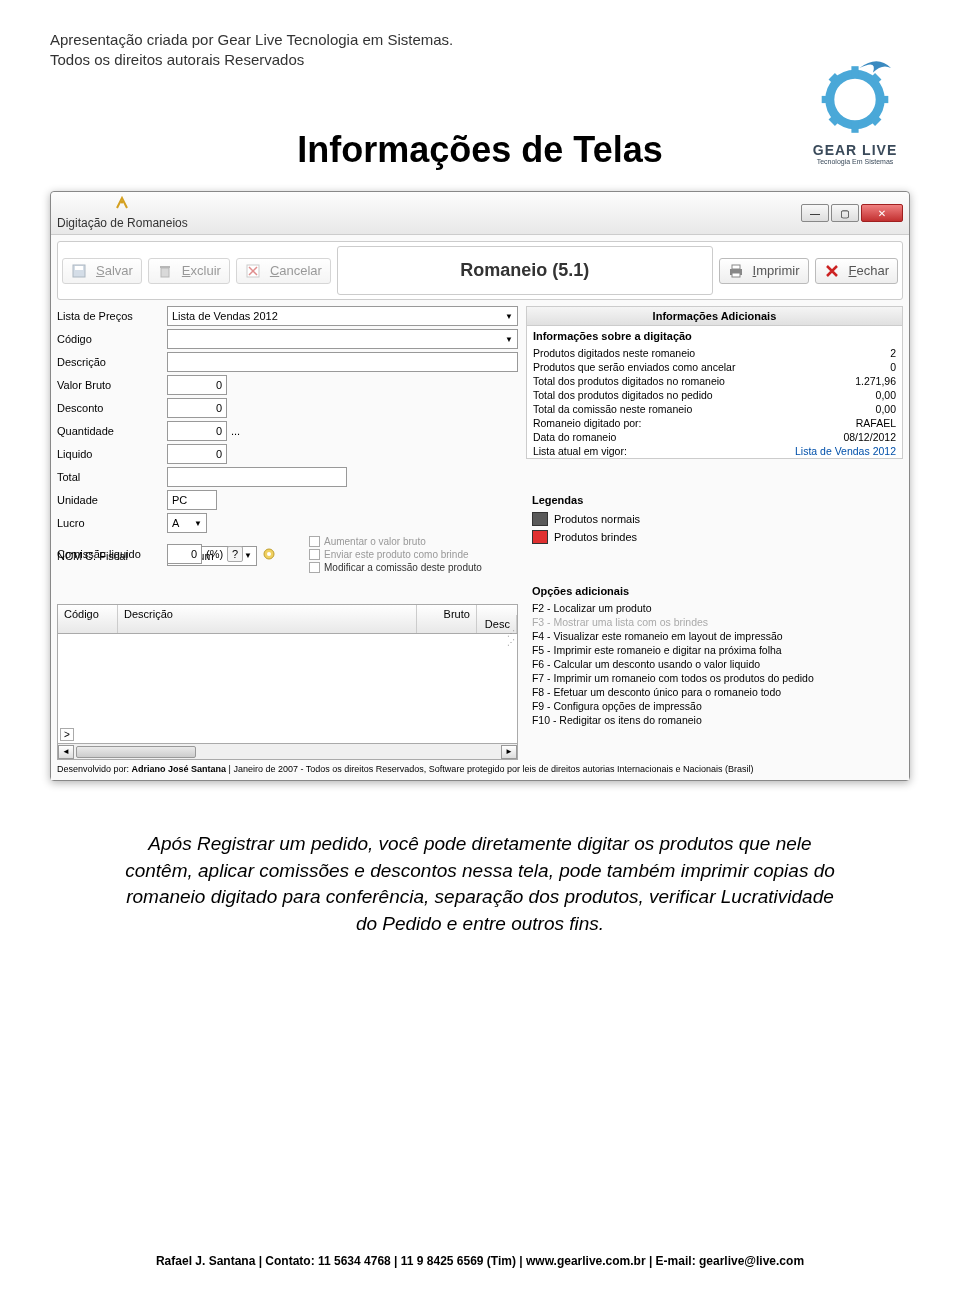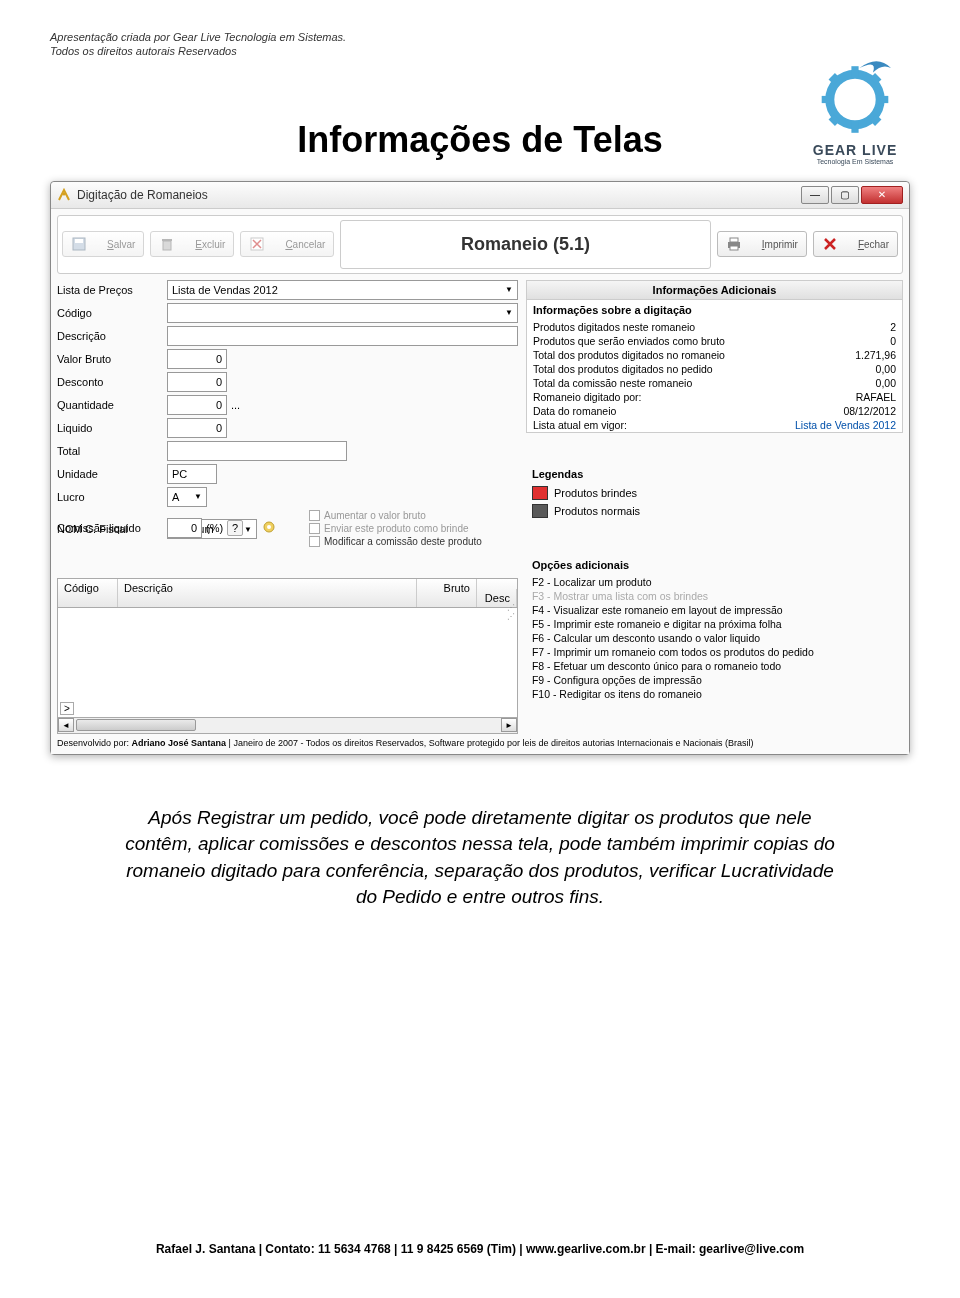--- a/index.html
+++ b/index.html
@@ -1,33 +1,33 @@
 <!DOCTYPE html>
 <html><head>
   <meta charset="utf-8">
   <style>
     * { margin: 0; padding: 0; box-sizing: border-box; }
     body { font-family: Tahoma, Arial, sans-serif; font-size: 11px; background: #fff; width: 960px; margin: 0 auto; position: relative; }
     .page { padding: 30px 50px; min-height: 1298px; position: relative; }
-    .header-small { font-size: 11px; color: #333; line-height: 1.3; font-style: italic; }
+    .header-small { font-size: 15px; color: #333; line-height: 1.3; }
     .logo-area { position: absolute; top: 50px; right: 60px; text-align: center; }
     .gear-svg { width: 90px; height: 90px; }
     .logo-text { font-weight: bold; font-size: 14px; color: #3a4a5a; letter-spacing: 1px; }
     .logo-sub { font-size: 7px; color: #3a4a5a; }
     .page-title { font-size: 36px; font-weight: bold; text-align: center; margin: 60px 0 20px; }
     .window { border: 1px solid #888; border-radius: 4px; background: #f0f0f0; box-shadow: 0 2px 8px rgba(0,0,0,0.3); }
     .titlebar { display: flex; align-items: center; justify-content: space-between; background: linear-gradient(#fdfdfd, #e8e8e8); border-bottom: 1px solid #ccc; padding: 4px 6px; border-radius: 4px 4px 0 0; }
-    .titlebar-left { display: flex; align-items: center; gap: 6px; }
+    .titlebar-left { display: flex; align-items: center; gap: 6px; flex-direction: column; }
     .titlebar-title { font-size: 12px; color: #333; }
     .win-controls { display: flex; gap: 2px; }
     .win-btn { width: 28px; height: 18px; border: 1px solid #888; border-radius: 2px; display: flex; align-items: center; justify-content: center; font-size: 10px; background: linear-gradient(#f8f8f8,#ddd); }
     .win-close { background: linear-gradient(#f08080,#c23030); color: #fff; border-color: #a02020; width: 42px; }
     .window-body { background: #fafafa; padding: 6px; }
     .toolbar { display: flex; align-items: center; gap: 6px; border: 1px solid #ccc; border-radius: 3px; background: #fff; padding: 4px; margin-bottom: 6px; }
-    .tool-btn { display: flex; align-items: center; gap: 20px; border: 1px solid #bbb; border-radius: 3px; padding: 4px 8px; background: linear-gradient(#fff,#eee); font-size: 10px; color: #555; }
+    .tool-btn { display: flex; align-items: center; gap: 9px; border: 1px solid #bbb; border-radius: 3px; padding: 4px 8px; background: linear-gradient(#fff,#eee); font-size: 13px; color: #555; }
     .tool-btn.disabled { opacity: 0.6; }
     .tool-icon { width: 16px; height: 16px; display: inline-flex; align-items: center; justify-content: center; }
     .romaneio-title { flex: 1; text-align: center; font-size: 18px; font-weight: bold; color: #333; border: 1px solid #ccc; border-radius: 3px; padding: 13px; background: #fff; }
     .content-cols { display: flex; gap: 8px; }
     .col-left { width: 55%; }
     .col-right { width: 45%; }
     .form-row { display: flex; align-items: center; margin-bottom: 3px; }
     .form-label { width: 110px; font-size: 11px; }
     .form-input { border: 1px solid #999; background: #fff; padding: 2px 4px; font-size: 11px; height: 20px; }
     .form-input.num { width: 60px; text-align: right; }
@@ -53,21 +53,21 @@
     .th.bruto { width: 60px; text-align: right; }
     .th.descn { width: 40px; text-align: right; margin-top: 10px; }
     .scroll-handle { position: absolute; right: 2px; top: 24px; font-size: 8px; color: #888; }
     .hscroll { border: 1px solid #aaa; border-top: none; height: 16px; background: #f0f0f0; display: flex; align-items: center; }
     .hscroll .arrow-btn { width: 16px; height: 14px; border: 1px solid #999; background: linear-gradient(#fff,#ddd); display: flex; align-items: center; justify-content: center; font-size: 8px; }
     .hscroll .thumb { width: 120px; height: 12px; background: linear-gradient(#eaeaea,#ccc); border: 1px solid #999; border-radius: 2px; margin-left: 2px; }
     .hscroll .spacer { flex: 1; }
     .dev-credit { font-size: 9px; margin-top: 4px; }
     .dev-credit b { font-weight: bold; }
     .body-text { font-style: italic; font-size: 19px; text-align: center; margin: 50px auto; width: 720px; line-height: 1.4; }
-    .footer { position: absolute; bottom: 42px; left: 0; right: 0; text-align: center; font-weight: bold; font-size: 12px; }
+    .footer { position: absolute; bottom: 30px; left: 0; right: 0; text-align: center; font-weight: bold; font-size: 12px; }
     .icon-sq { display:inline-block; width:14px; height:14px; }
   </style>
 </head>
 <body>
 
 <div class="page">
   <div class="header-small">
     <div>Apresentação criada por Gear Live Tecnologia em Sistemas.</div>
     <div>Todos os direitos autorais Reservados</div>
   </div>
@@ -266,21 +266,21 @@
         <div class="col-right">
           <div class="info-panel">
             <div class="info-header">Informações Adicionais</div>
             <div class="info-sub">Informações sobre a digitação</div>
             <div id="info-rows">
                 <div class="info-line">
                   <span>Produtos digitados neste romaneio</span>
                   <span>2</span>
                 </div>
                 <div class="info-line">
-                  <span>Produtos que serão enviados como bruto</span>
+                  <span>Produtos que serão enviados como ancelar</span>
                   <span>0</span>
                 </div>
                 <div class="info-line">
                   <span>Total dos produtos digitados no romaneio</span>
                   <span>1.271,96</span>
                 </div>
                 <div class="info-line">
                   <span>Total dos produtos digitados no pedido</span>
                   <span>0,00</span>
                 </div>
@@ -298,26 +298,26 @@
                 </div>
                 <div class="info-line">
                   <span>Lista atual em vigor:</span>
                   <span class="link">Lista de Vendas 2012</span>
                 </div>
               </div>
           </div>
           <div class="legend-sec">
             <div class="info-sub">Legendas</div>
             <div class="legend-item">
+                <div class="legend-swatch" style="background:#595959"></div>
+                <span>Produtos normais</span>
+              </div>
+            <div class="legend-item">
                 <div class="legend-swatch" style="background:#e03030"></div>
                 <span>Produtos brindes</span>
-              </div>
-            <div class="legend-item">
-                <div class="legend-swatch" style="background:#595959"></div>
-                <span>Produtos normais</span>
               </div>
           </div>
           <div class="legend-sec">
             <div class="info-sub">Opções adicionais</div>
             <div id="shortcuts">
                 <div class="shortcut">F2 - Localizar um produto</div>
                 <div class="shortcut disabled">F3 - Mostrar uma lista com os brindes</div>
                 <div class="shortcut">F4 - Visualizar este romaneio em layout de impressão</div>
                 <div class="shortcut">F5 - Imprimir este romaneio e digitar na próxima folha</div>
                 <div class="shortcut">F6 - Calcular um desconto usando o valor liquido</div>

